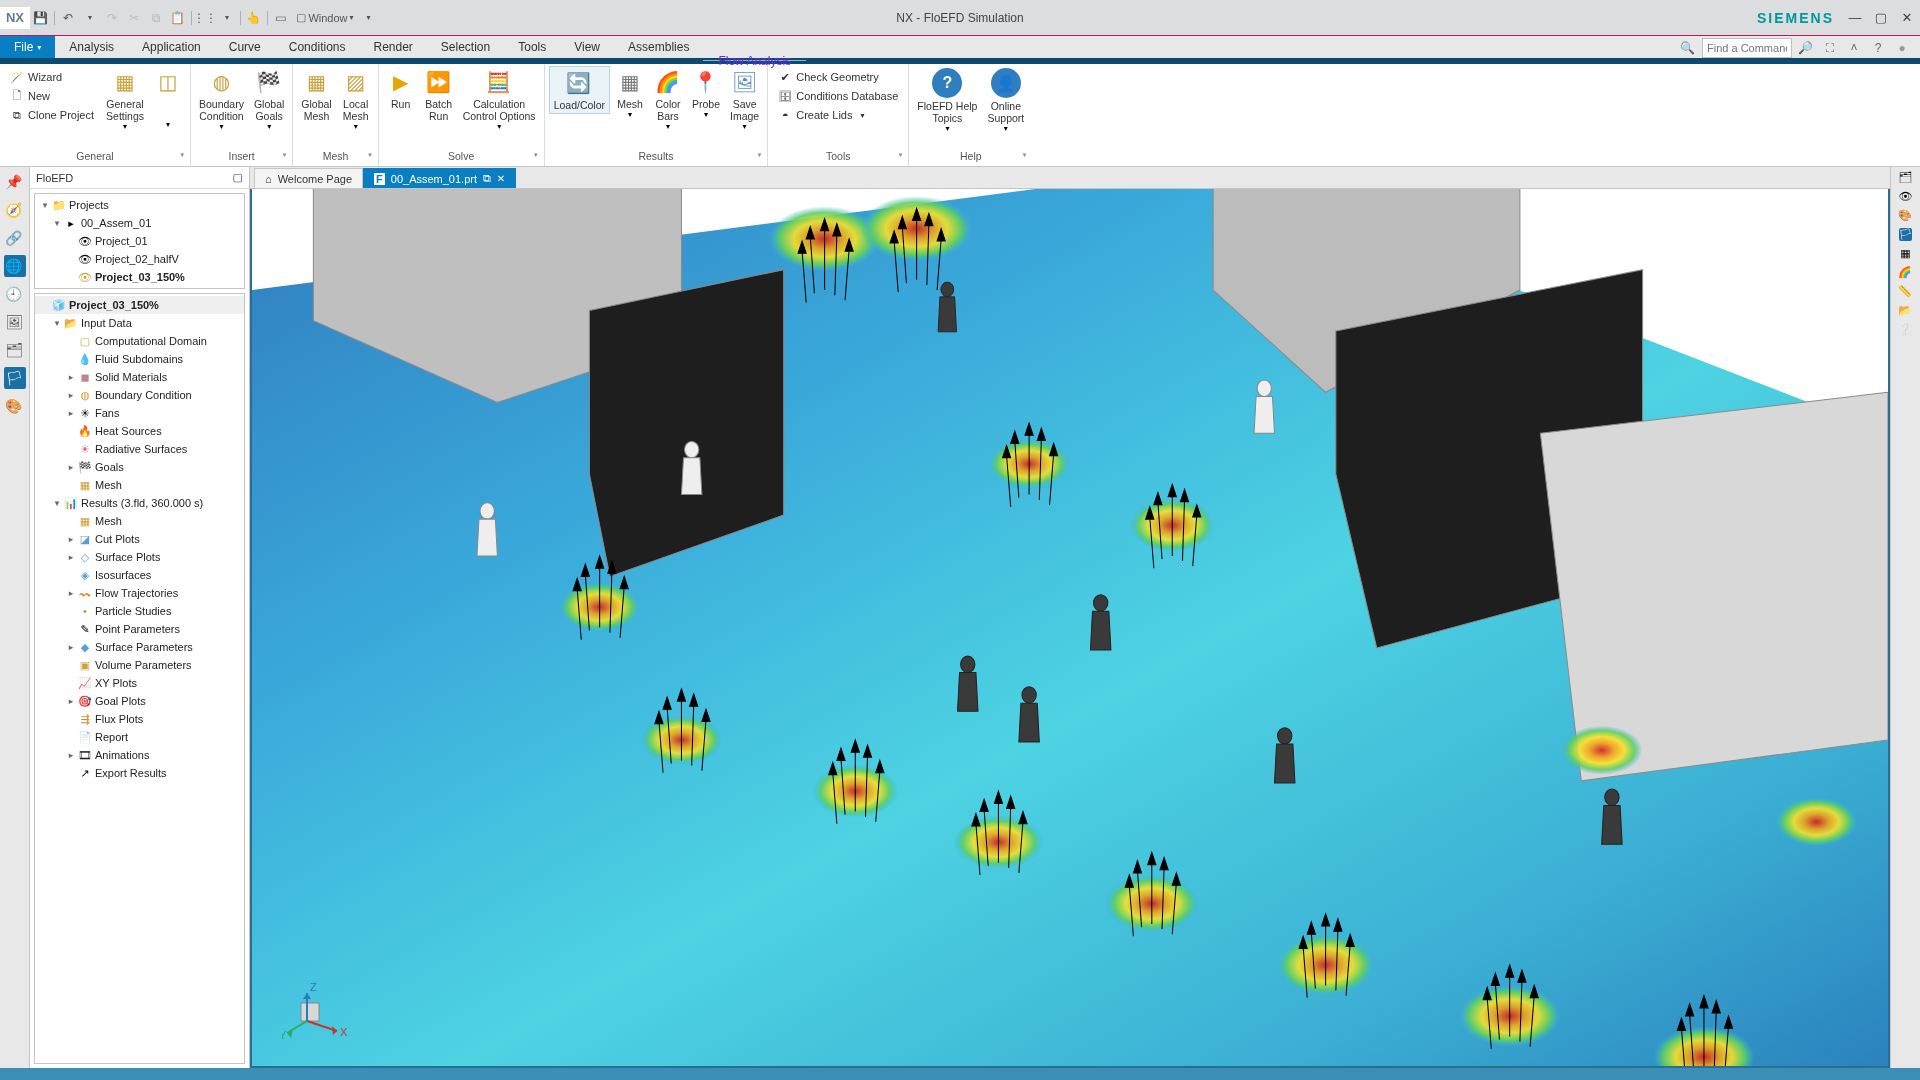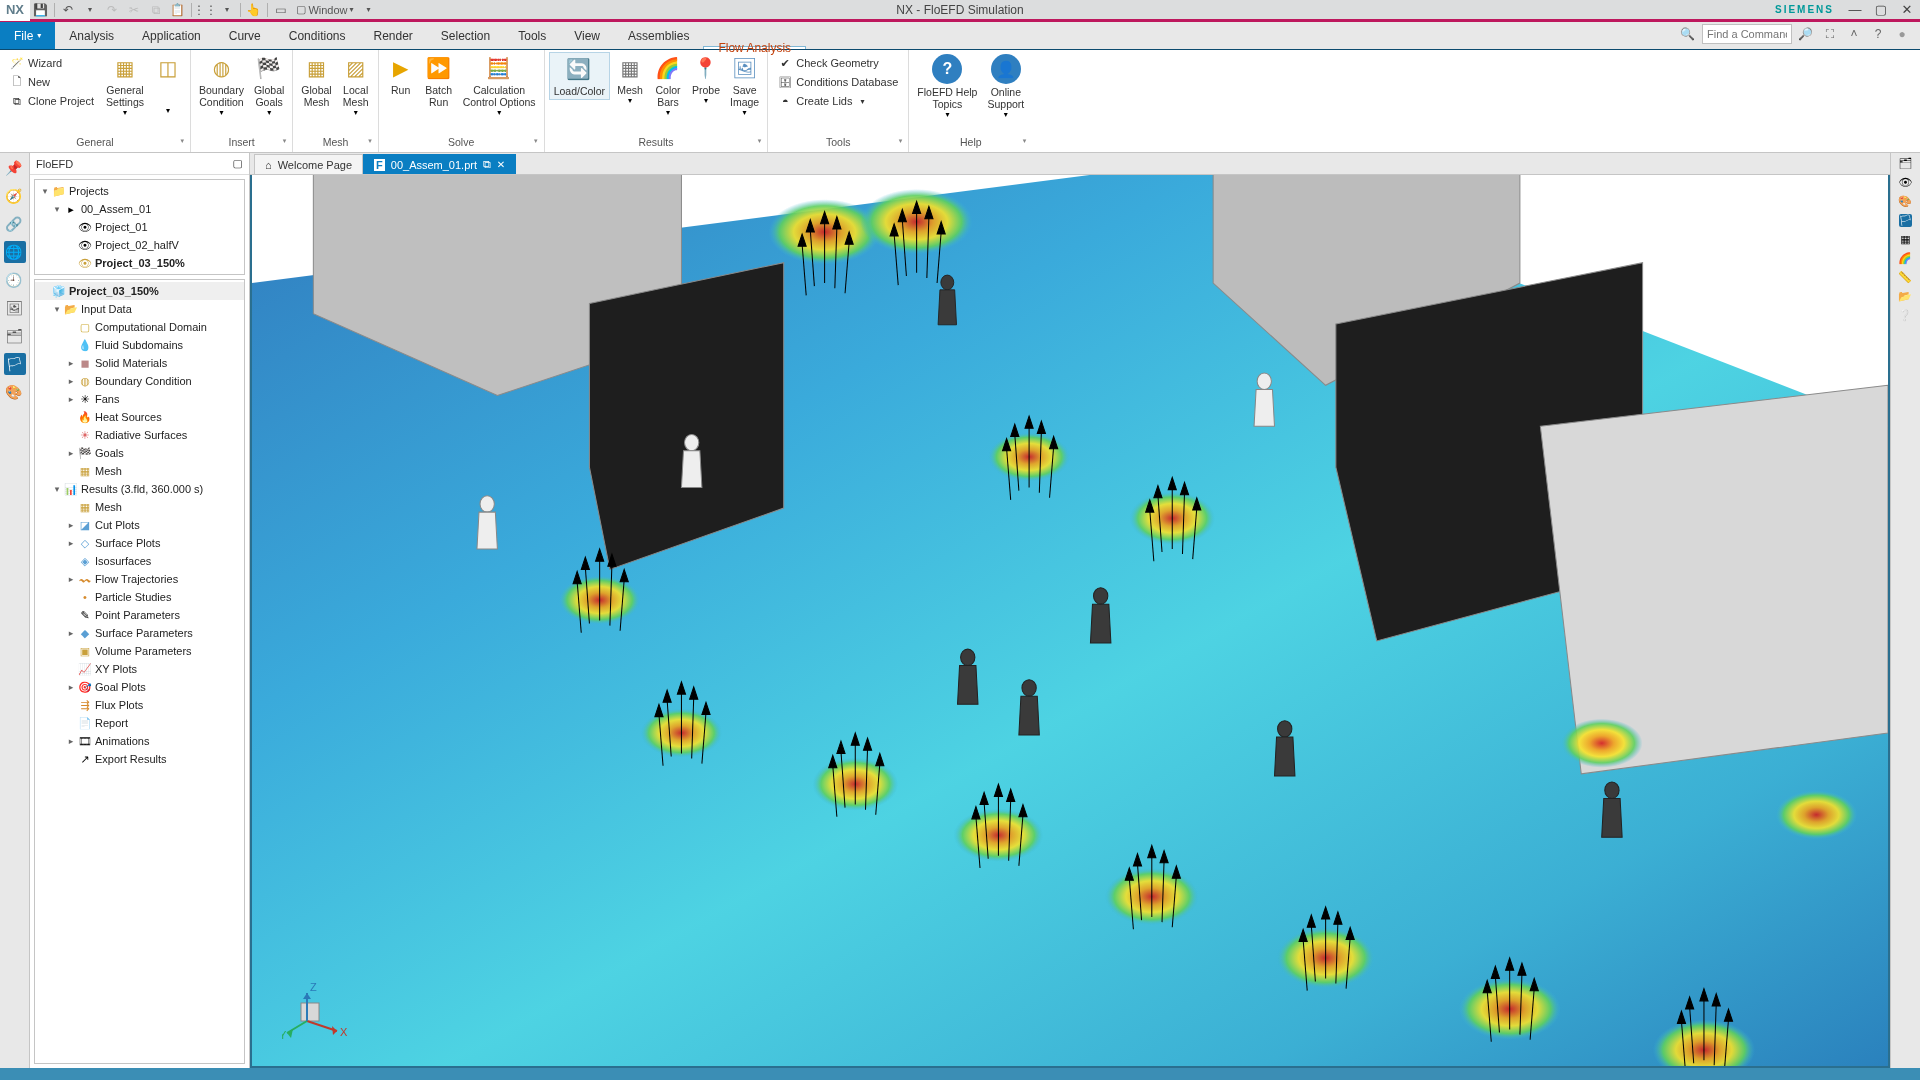--- a/index.html
+++ b/index.html
@@ -1,29 +1,29 @@
 <!DOCTYPE html>
 <html><head>
 <meta charset="utf-8">
 <style>
 * { margin:0; padding:0; box-sizing:border-box; font-family:"Segoe UI",Tahoma,sans-serif; font-size:11px; }
 body { background:#f0f0f0; width:1920px; height:1080px; overflow:hidden; display:flex; flex-direction:column; }
-.titlebar { height:22px; background:#dcddde; display:flex; align-items:center; position:relative; border-bottom:3px solid #be185d;}
+.titlebar { height:36px; background:#dcddde; display:flex; align-items:center; position:relative; border-bottom:1px solid #be185d;}
 .titlebar .nx-logo { width:30px; height:22px; background:#fff; color:#607d8b; font-weight:bold; font-size:13px; display:flex; align-items:center; justify-content:center;}
 .titlebar .qbtn { width:22px; height:22px; display:flex; align-items:center; justify-content:center; color:#555; font-size:12px; cursor:pointer;}
 .titlebar .qsep { width:1px; height:14px; background:#b0b0b0; margin:0 2px;}
 .titlebar .title { position:absolute; left:50%; transform:translateX(-50%); color:#444; font-size:12px;}
-.titlebar .siemens { margin-left:auto; color:#009999; font-weight:bold; font-size:10px; letter-spacing:2px; padding-right:8px;}
+.titlebar .siemens { margin-left:auto; color:#009999; font-weight:bold; font-size:14px; letter-spacing:2px; padding-right:8px;}
 .titlebar .winctl { display:flex; }
 .titlebar .winctl span { width:26px; height:22px; display:flex; align-items:center; justify-content:center; color:#444; font-size:13px; cursor:pointer;}
-.menubar { height:28px; background:#e8e8e8; display:flex; align-items:stretch; border-bottom:1px solid #0c4a6e; position:relative;}
+.menubar { height:28px; background:#e8e8e8; display:flex; align-items:stretch; border-bottom:6px solid #0c4a6e; position:relative;}
 .menubar .mfile { background:#0a7ec2; color:#fff; padding:0 14px; display:flex; align-items:center; font-size:12px; cursor:pointer;}
 .menubar .mfile::after{content:" ▾"; font-size:8px; margin-left:4px;}
 .menubar .mtab { padding:0 14px; display:flex; align-items:center; color:#333; font-size:12px; cursor:pointer;}
-.menubar .mtab.active { background:#fff; border:1px solid #7fb7d6; border-bottom:none; color:#c2410c;margin-top:24px;}
+.menubar .mtab.active { background:#fff; border:1px solid #7fb7d6; border-bottom:none; color:#6d28d9;margin-top:24px;}
 .menubar .rsearch { position:absolute; right:8px; top:2px; display:flex; align-items:center; gap:4px;}
 .menubar .rsearch input { width:90px; height:20px; border:1px solid #c0c0c0; padding:0 4px; font-size:11px;}
 .menubar .ricon { width:20px; height:20px; display:flex; align-items:center; justify-content:center; color:#666; cursor:pointer; font-size:12px;}
 .ribbon { height:103px; background:#fff; display:flex; border-bottom:1px solid #c5c5c5;}
 .rgroup { border-right:1px solid #dcdcdc; display:flex; flex-direction:column; padding:2px 4px 0; }
 .rgroup .rbody { flex:1; display:flex; align-items:flex-start; gap:2px;}
 .rgroup .rlabel { height:16px; text-align:center; color:#555; font-size:10.5px; position:relative;}
 .rgroup .rlabel::after { content:"▾"; position:absolute; right:2px; top:1px; font-size:7px; color:#888;}
 .rcol { display:flex; flex-direction:column; align-items:center; justify-content:flex-start; padding:2px 4px; cursor:pointer; text-align:center;}
 .rcol .ricon-big { width:28px; height:28px; display:flex; align-items:center; justify-content:center; font-size:20px;}

